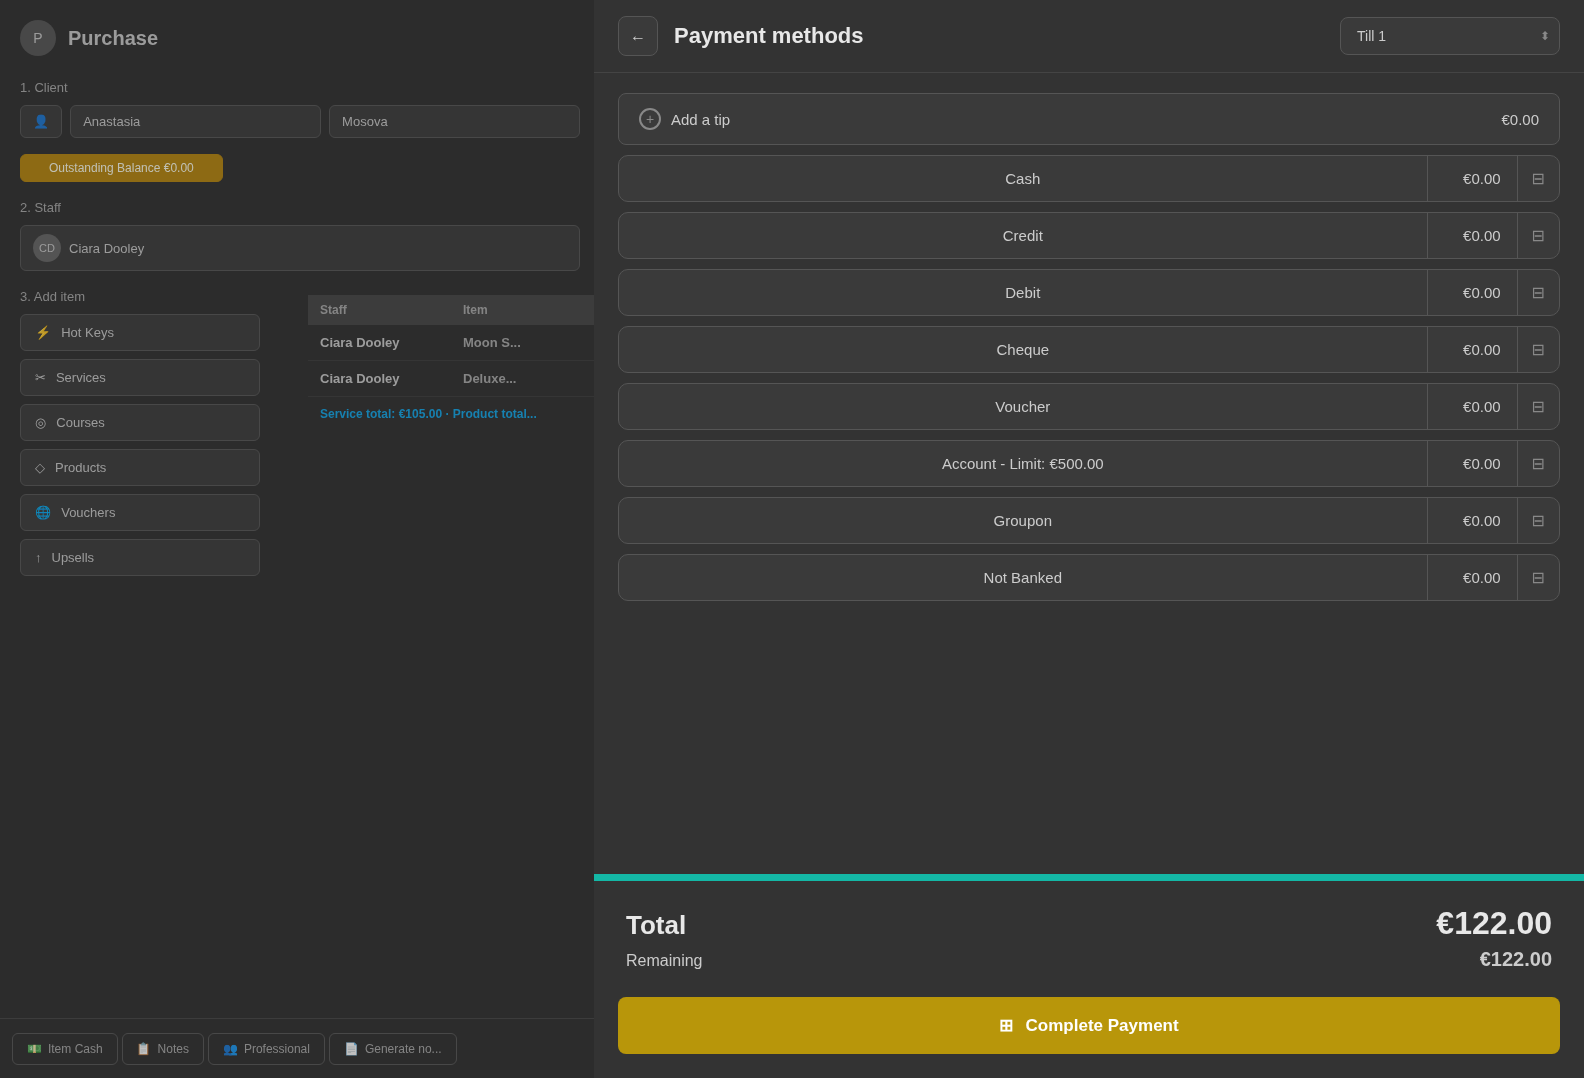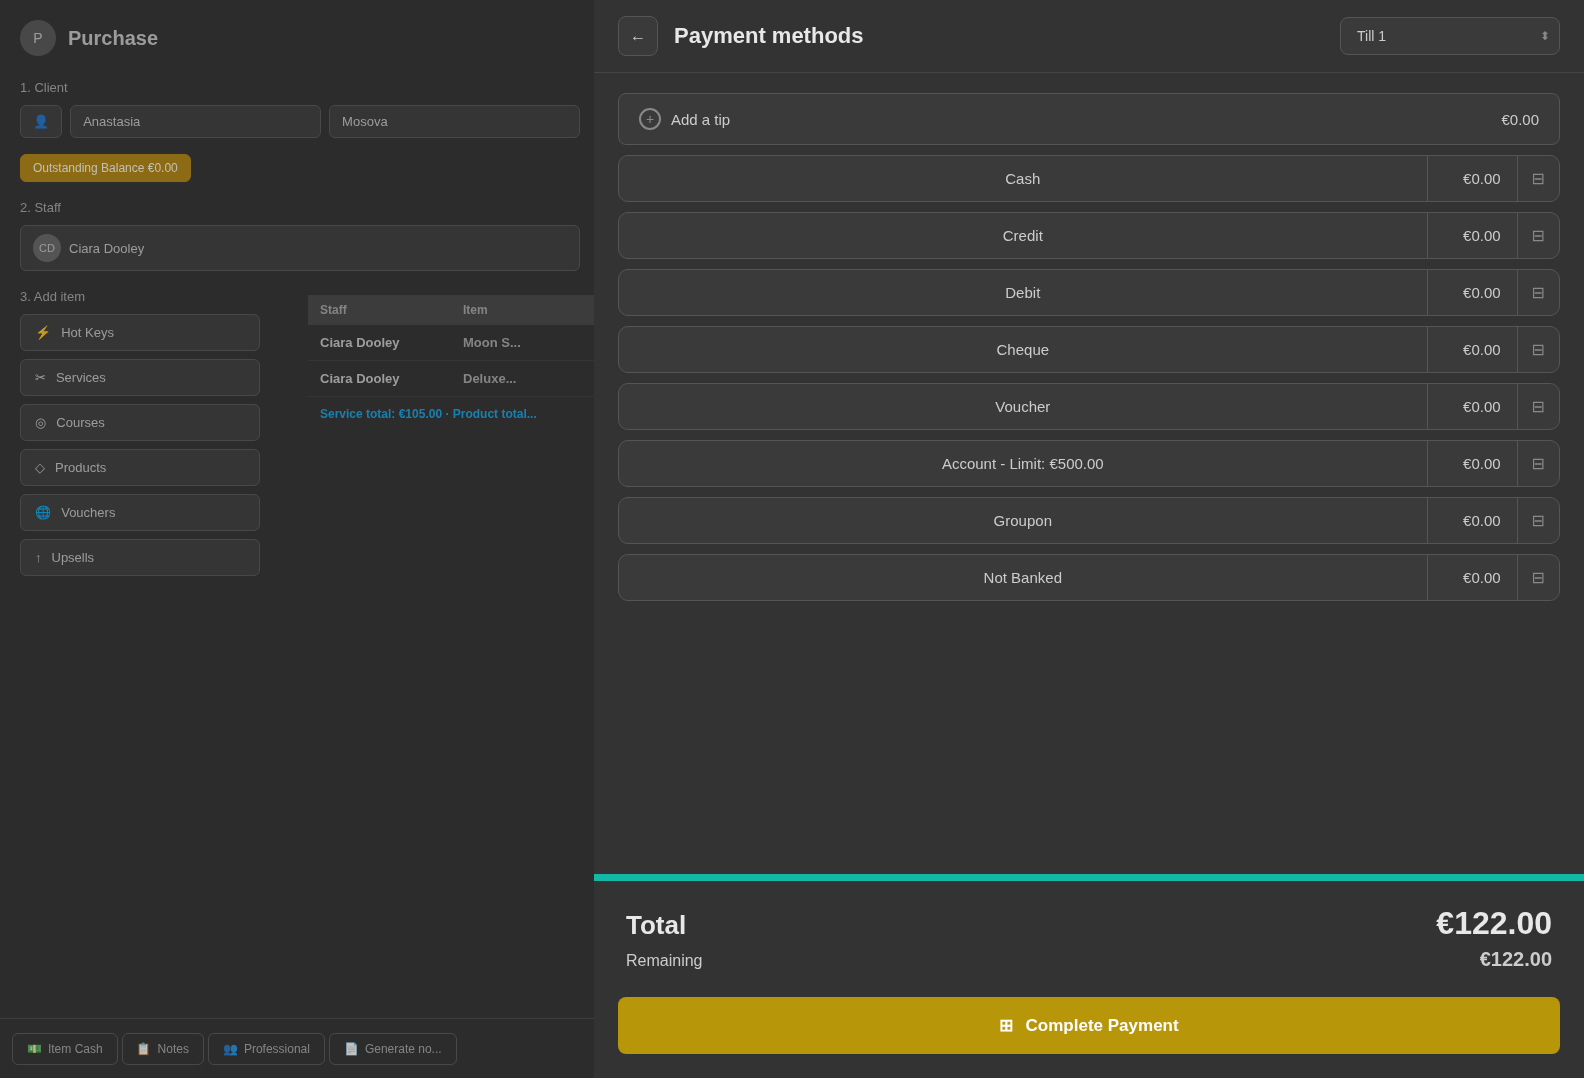--- a/index.html
+++ b/index.html
@@ -69,21 +69,21 @@
       align-items: center;
       gap: 8px;
     }
 
     .input-box.wide { flex: 1; border-radius: 6px; }
 
     .outstanding-badge {
       background: #b8860b;
       border: 1px solid #b8860b;
       border-radius: 6px;
-      padding: 6px 12px;
+      padding: 6px 28px;
       font-size: 12px;
       color: #ffe;
       display: inline-block;
       margin-top: 6px;
     }
 
     .staff-row {
       display: flex;
       align-items: flex-end;
       gap: 8px;

